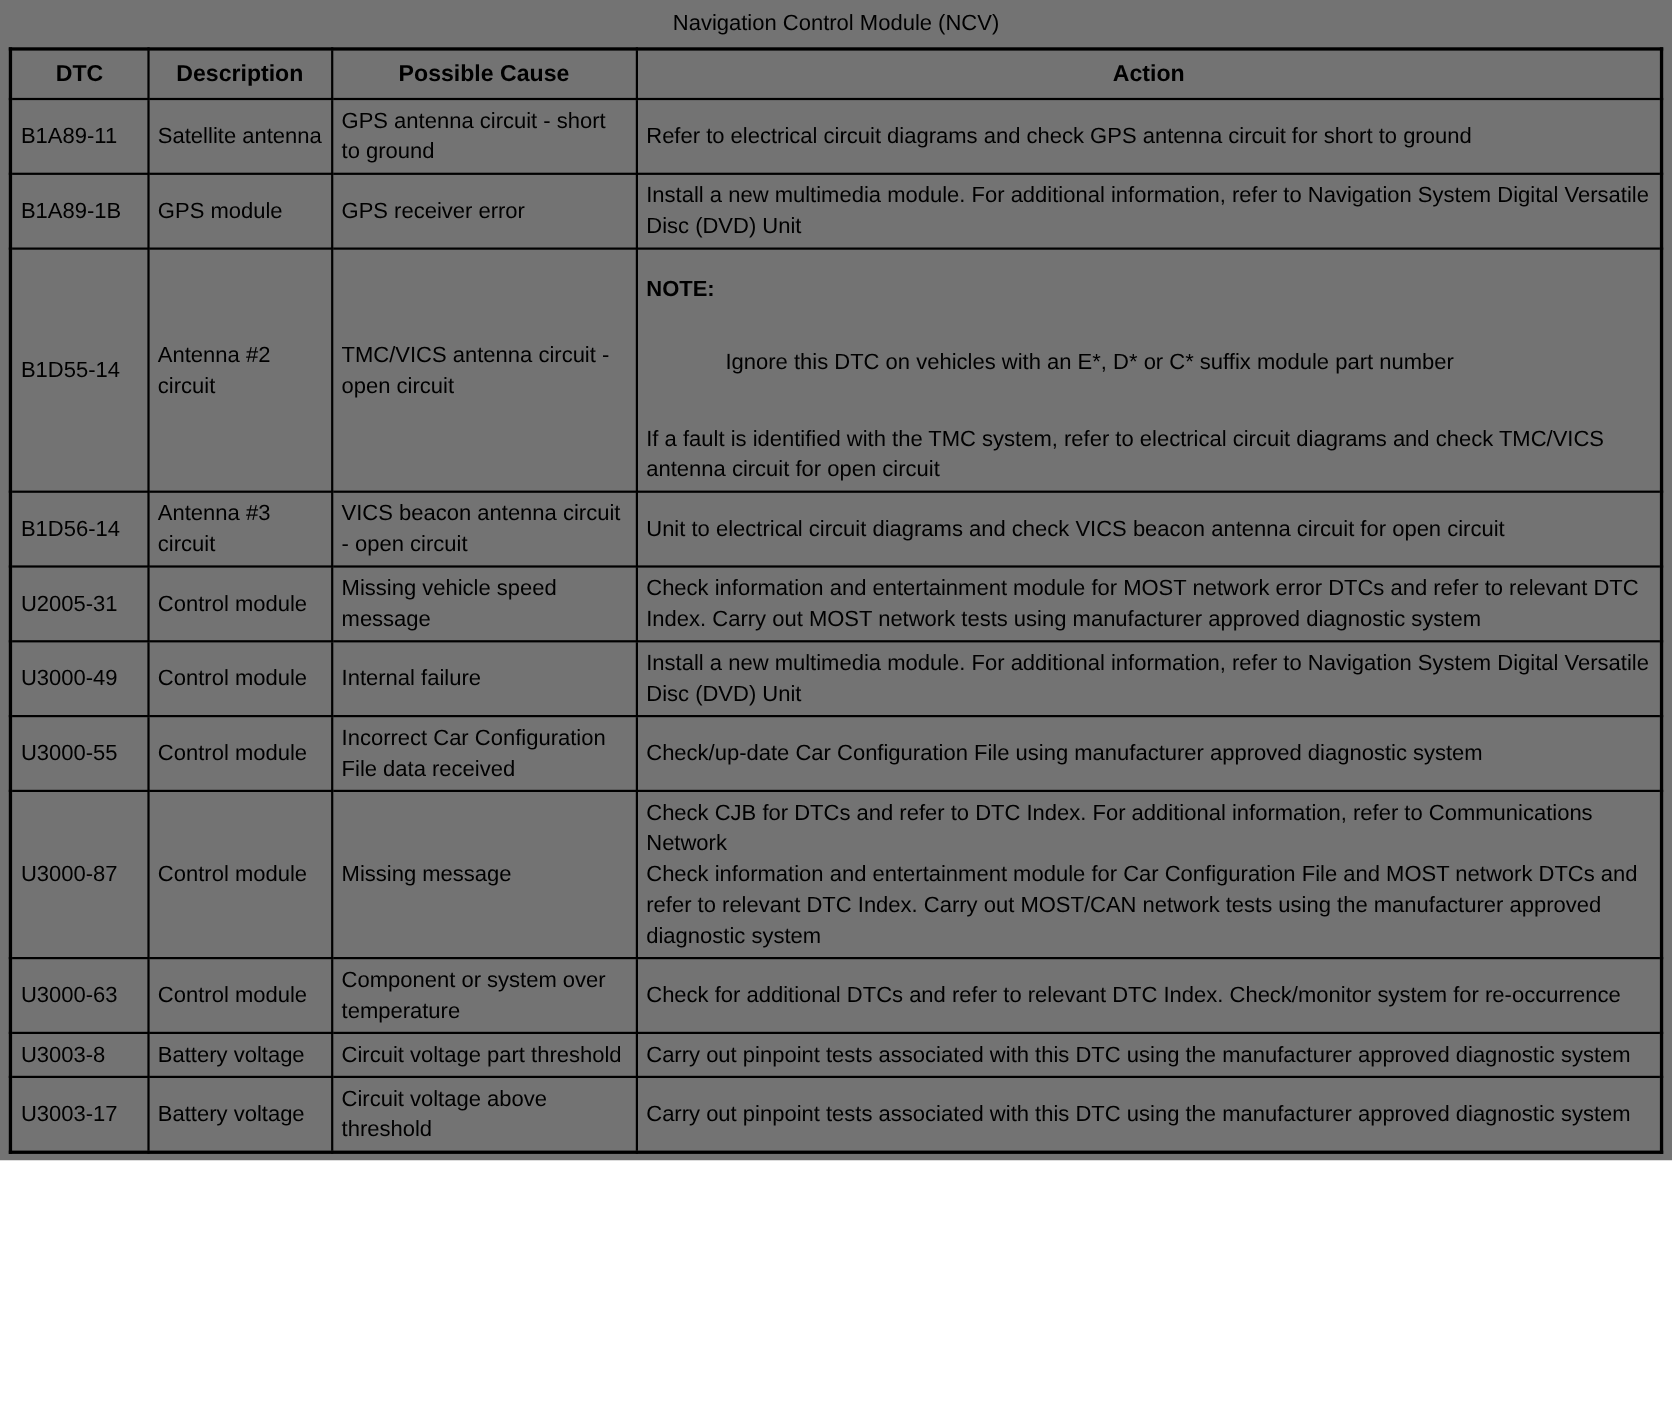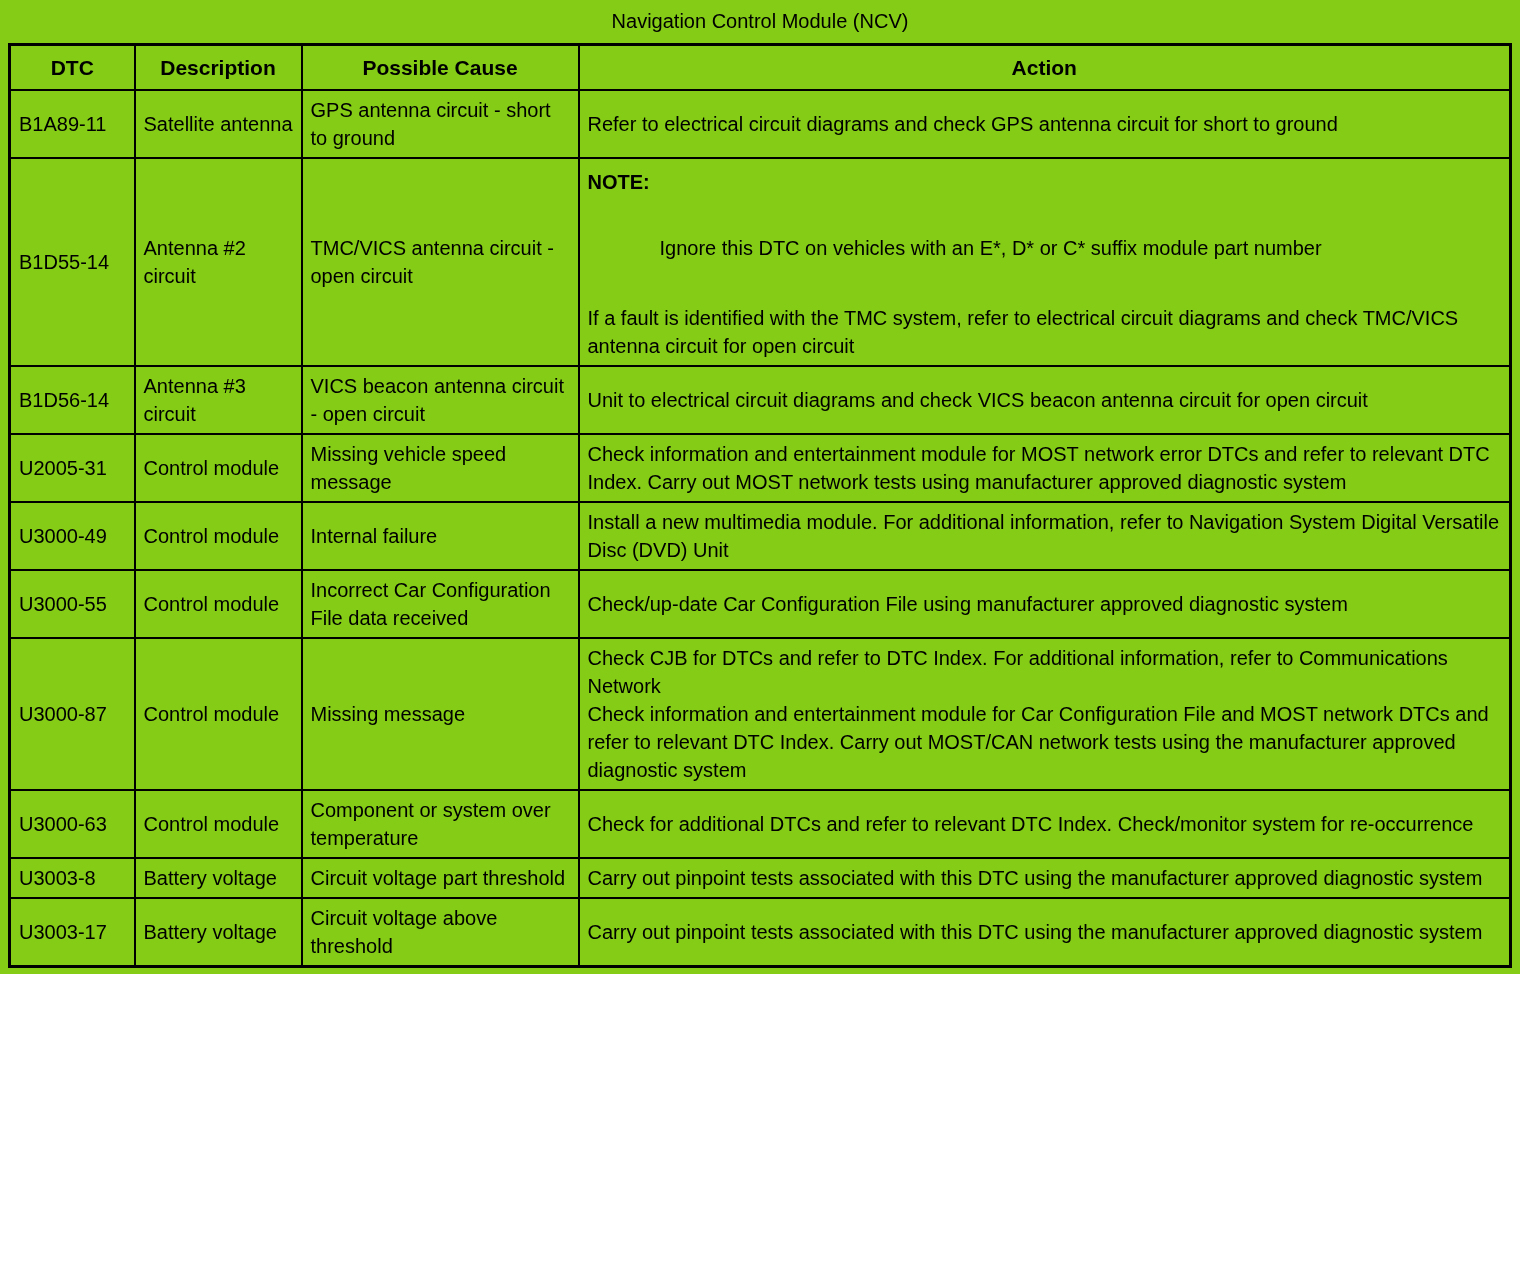--- a/index.html
+++ b/index.html
@@ -6,21 +6,21 @@
     margin: 0;
     padding: 0;
     background: #ffffff;
     color: #000000;
     font-family: "Liberation Sans", "DejaVu Sans", sans-serif;
   }
   .page {
     width: 1520px;
     box-sizing: border-box;
     padding: 6px 8px 6px 8px;
-    background: #84cc16;
+    background: #737373;
   }
   .page-title {
     text-align: center;
     font-size: 20px;
     font-weight: 400;
     padding: 4px 0 10px 0;
     color: #000000;
   }
   table.dtc-table {
     width: 100%;
@@ -45,21 +45,21 @@
     font-size: 21px;
     padding: 7px 6px;
   }
   col.col-dtc   { width: 125px; }
   col.col-desc  { width: 167px; }
   col.col-cause { width: 277px; }
   col.col-action{ width: auto;  }
   .seg-text { margin: 0; }
   .seg-note-label {
     font-weight: 700;
-    margin: 4px 0 38px 0;
+    margin: 17px 0 38px 0;
   }
   .seg-note-indent {
     margin: 0 0 42px 72px;
     max-width: 750px;
   }
 </style>
 </head>
 <body>
 
 <div class="page">
@@ -80,20 +80,28 @@
         <th>Action</th>
       </tr>
     </thead>
     <tbody>
         <tr>
           <td>B1A89-11</td>
           <td>Satellite antenna</td>
           <td>GPS antenna circuit - short to ground</td>
           <td>
             <div class="seg-text">Refer to electrical circuit diagrams and check GPS antenna circuit for short to ground</div>
+          </td>
+        </tr>
+        <tr>
+          <td>B1A89-1B</td>
+          <td>GPS module</td>
+          <td>GPS receiver error</td>
+          <td>
+            <div class="seg-text">Install a new multimedia module. For additional information, refer to Navigation System Digital Versatile Disc (DVD) Unit</div>
           </td>
         </tr>
         <tr>
           <td>B1D55-14</td>
           <td>Antenna #2 circuit</td>
           <td>TMC/VICS antenna circuit - open circuit</td>
           <td>
             <div class="seg-note-label">NOTE:</div>
             <div class="seg-note-indent">Ignore this DTC on vehicles with an E*, D* or C* suffix module part number</div>
             <div class="seg-text">If a fault is identified with the TMC system, refer to electrical circuit diagrams and check TMC/VICS antenna circuit for open circuit</div>

